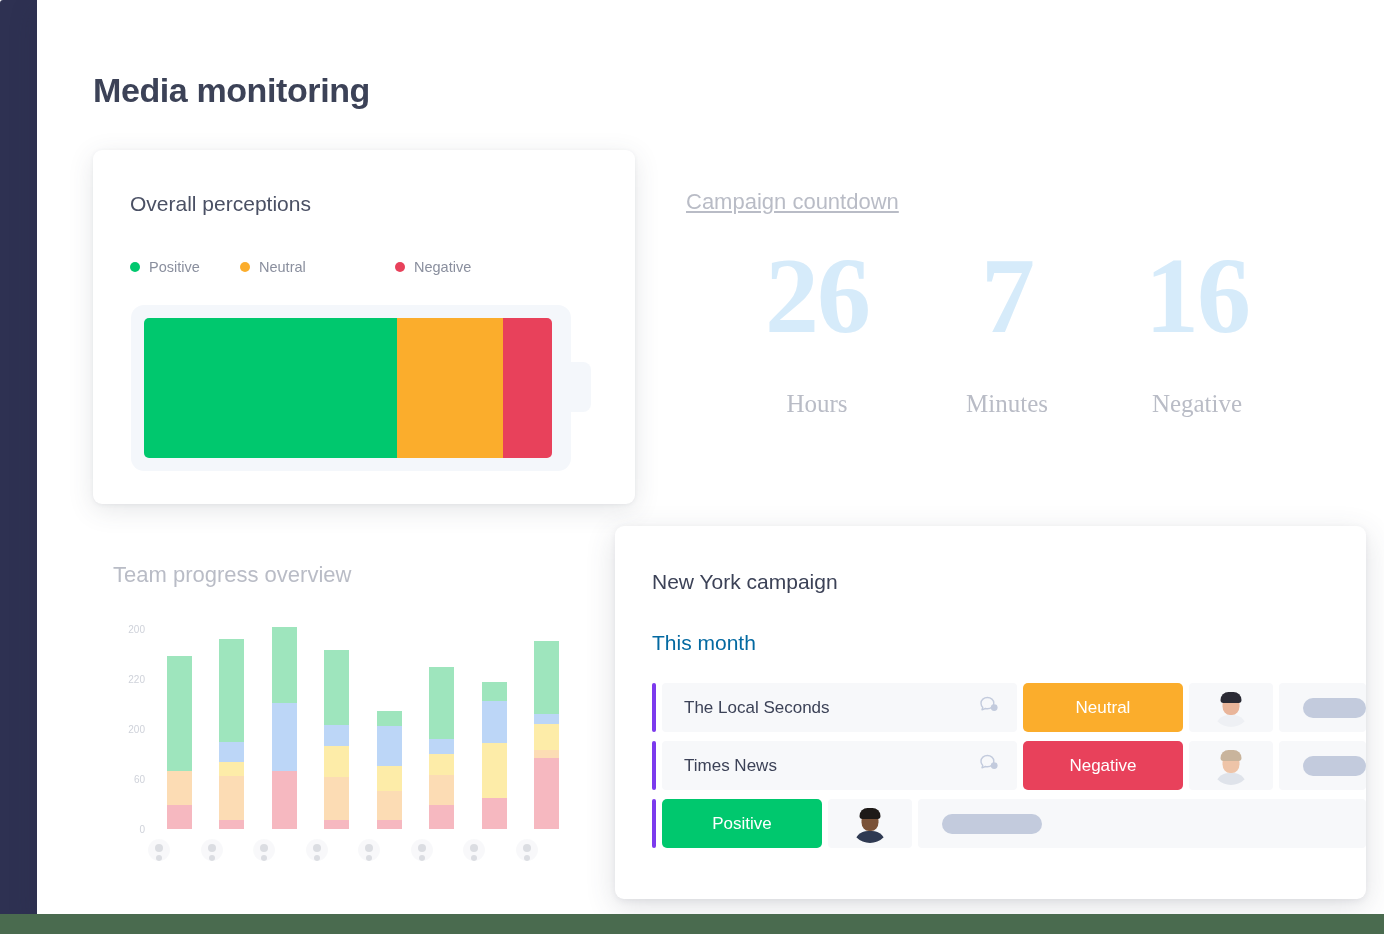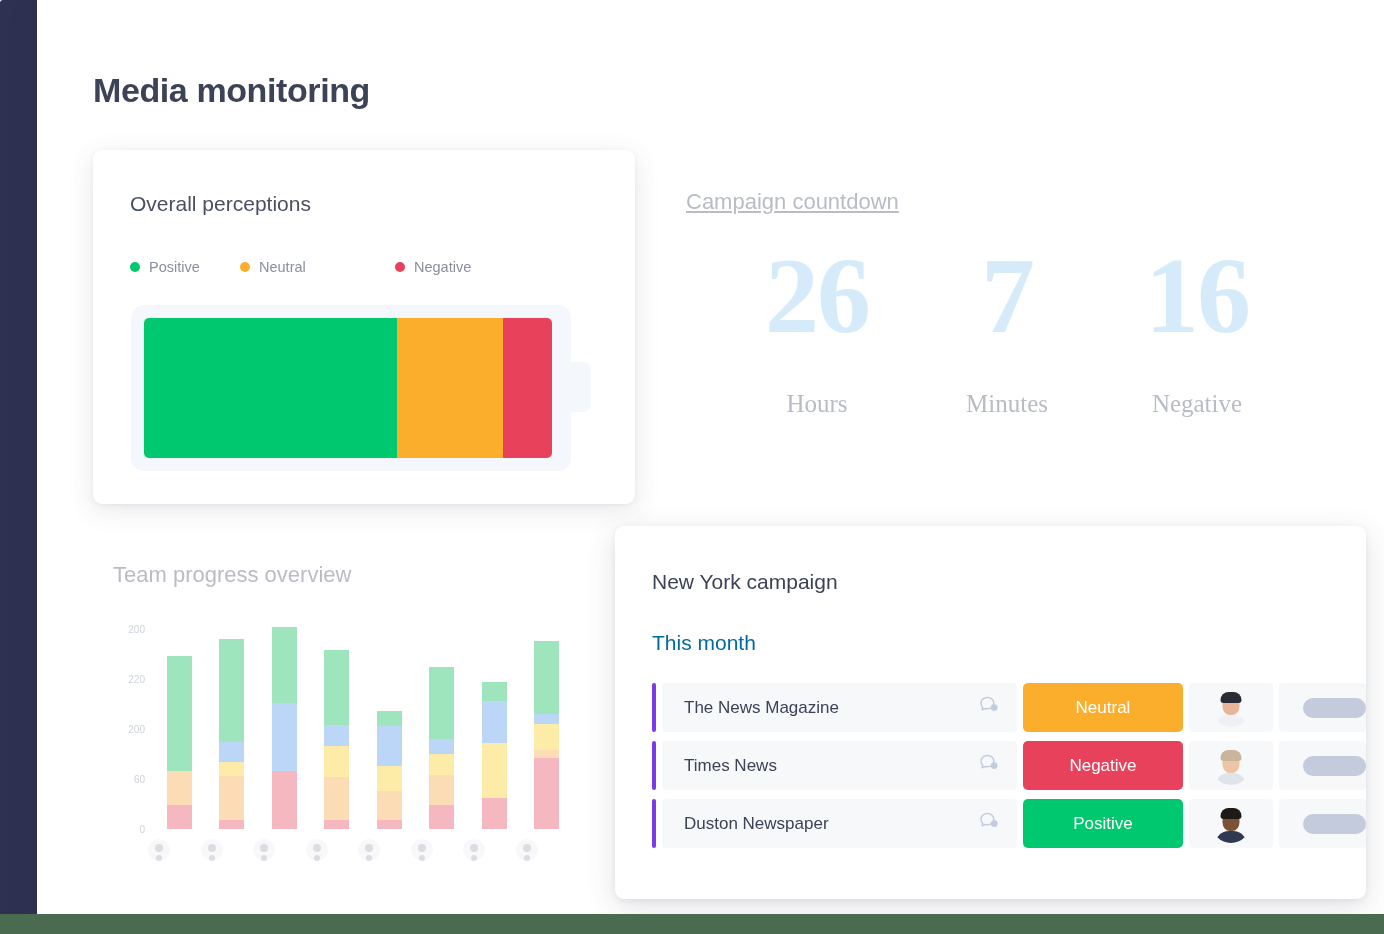--- a/index.html
+++ b/index.html
@@ -548,21 +548,21 @@
         </div>
     </div>
 
     <div class="card" id="campaign-card">
       <div id="campaign-title">New York campaign</div>
       <div id="campaign-subtitle">This month</div>
       <div id="rows">
           <div class="row">
             <div class="row-accent" style="background: rgb(124, 58, 237);"></div>
             <div class="row-name">
-              <span>The News Magazine</span>
+              <span>The Local Seconds</span>
               <span class="chat-icon"><svg width="24" height="24" viewBox="0 0 24 24" fill="none">
                   <path d="M4 10.2c0-3.2 2.9-5.7 6.4-5.7s6.4 2.5 6.4 5.7c0 3.1-2.9 5.6-6.4 5.6-.7 0-1.4-.1-2-.3L5 16.8l.8-2.4C4.7 13.3 4 11.8 4 10.2z" stroke="#c3cbdd" stroke-width="1.4" stroke-linejoin="round"></path>
                   <circle cx="17.2" cy="14.6" r="3.4" fill="#c3cbdd"></circle>
                 </svg></span>
             </div>
             <div class="row-badge" style="background: rgb(251, 173, 44);">Neutral</div>
             <div class="row-avatar">
               <div class="face">
                 <div class="body" style="background:#eef0f4"></div>
                 <div class="head" style="background:#e9b59a"></div>
@@ -589,27 +589,20 @@
                 <div class="head" style="background:#eec4a8"></div>
                 <div class="hair" style="background:#c9b49c"></div>
               </div>
             </div>
             <div class="row-pillbox">
               <div class="pill"></div>
             </div>
           </div>
           <div class="row">
             <div class="row-accent" style="background: rgb(124, 58, 237);"></div>
-            <div class="row-name">
-              <span>Duston Newspaper</span>
-              <span class="chat-icon"><svg width="24" height="24" viewBox="0 0 24 24" fill="none">
-                  <path d="M4 10.2c0-3.2 2.9-5.7 6.4-5.7s6.4 2.5 6.4 5.7c0 3.1-2.9 5.6-6.4 5.6-.7 0-1.4-.1-2-.3L5 16.8l.8-2.4C4.7 13.3 4 11.8 4 10.2z" stroke="#c3cbdd" stroke-width="1.4" stroke-linejoin="round"></path>
-                  <circle cx="17.2" cy="14.6" r="3.4" fill="#c3cbdd"></circle>
-                </svg></span>
-            </div>
             <div class="row-badge" style="background: rgb(0, 200, 110);">Positive</div>
             <div class="row-avatar">
               <div class="face">
                 <div class="body" style="background:#2f3a52"></div>
                 <div class="head" style="background:#7a5238"></div>
                 <div class="hair" style="background:#1e1a18"></div>
               </div>
             </div>
             <div class="row-pillbox">
               <div class="pill"></div>

